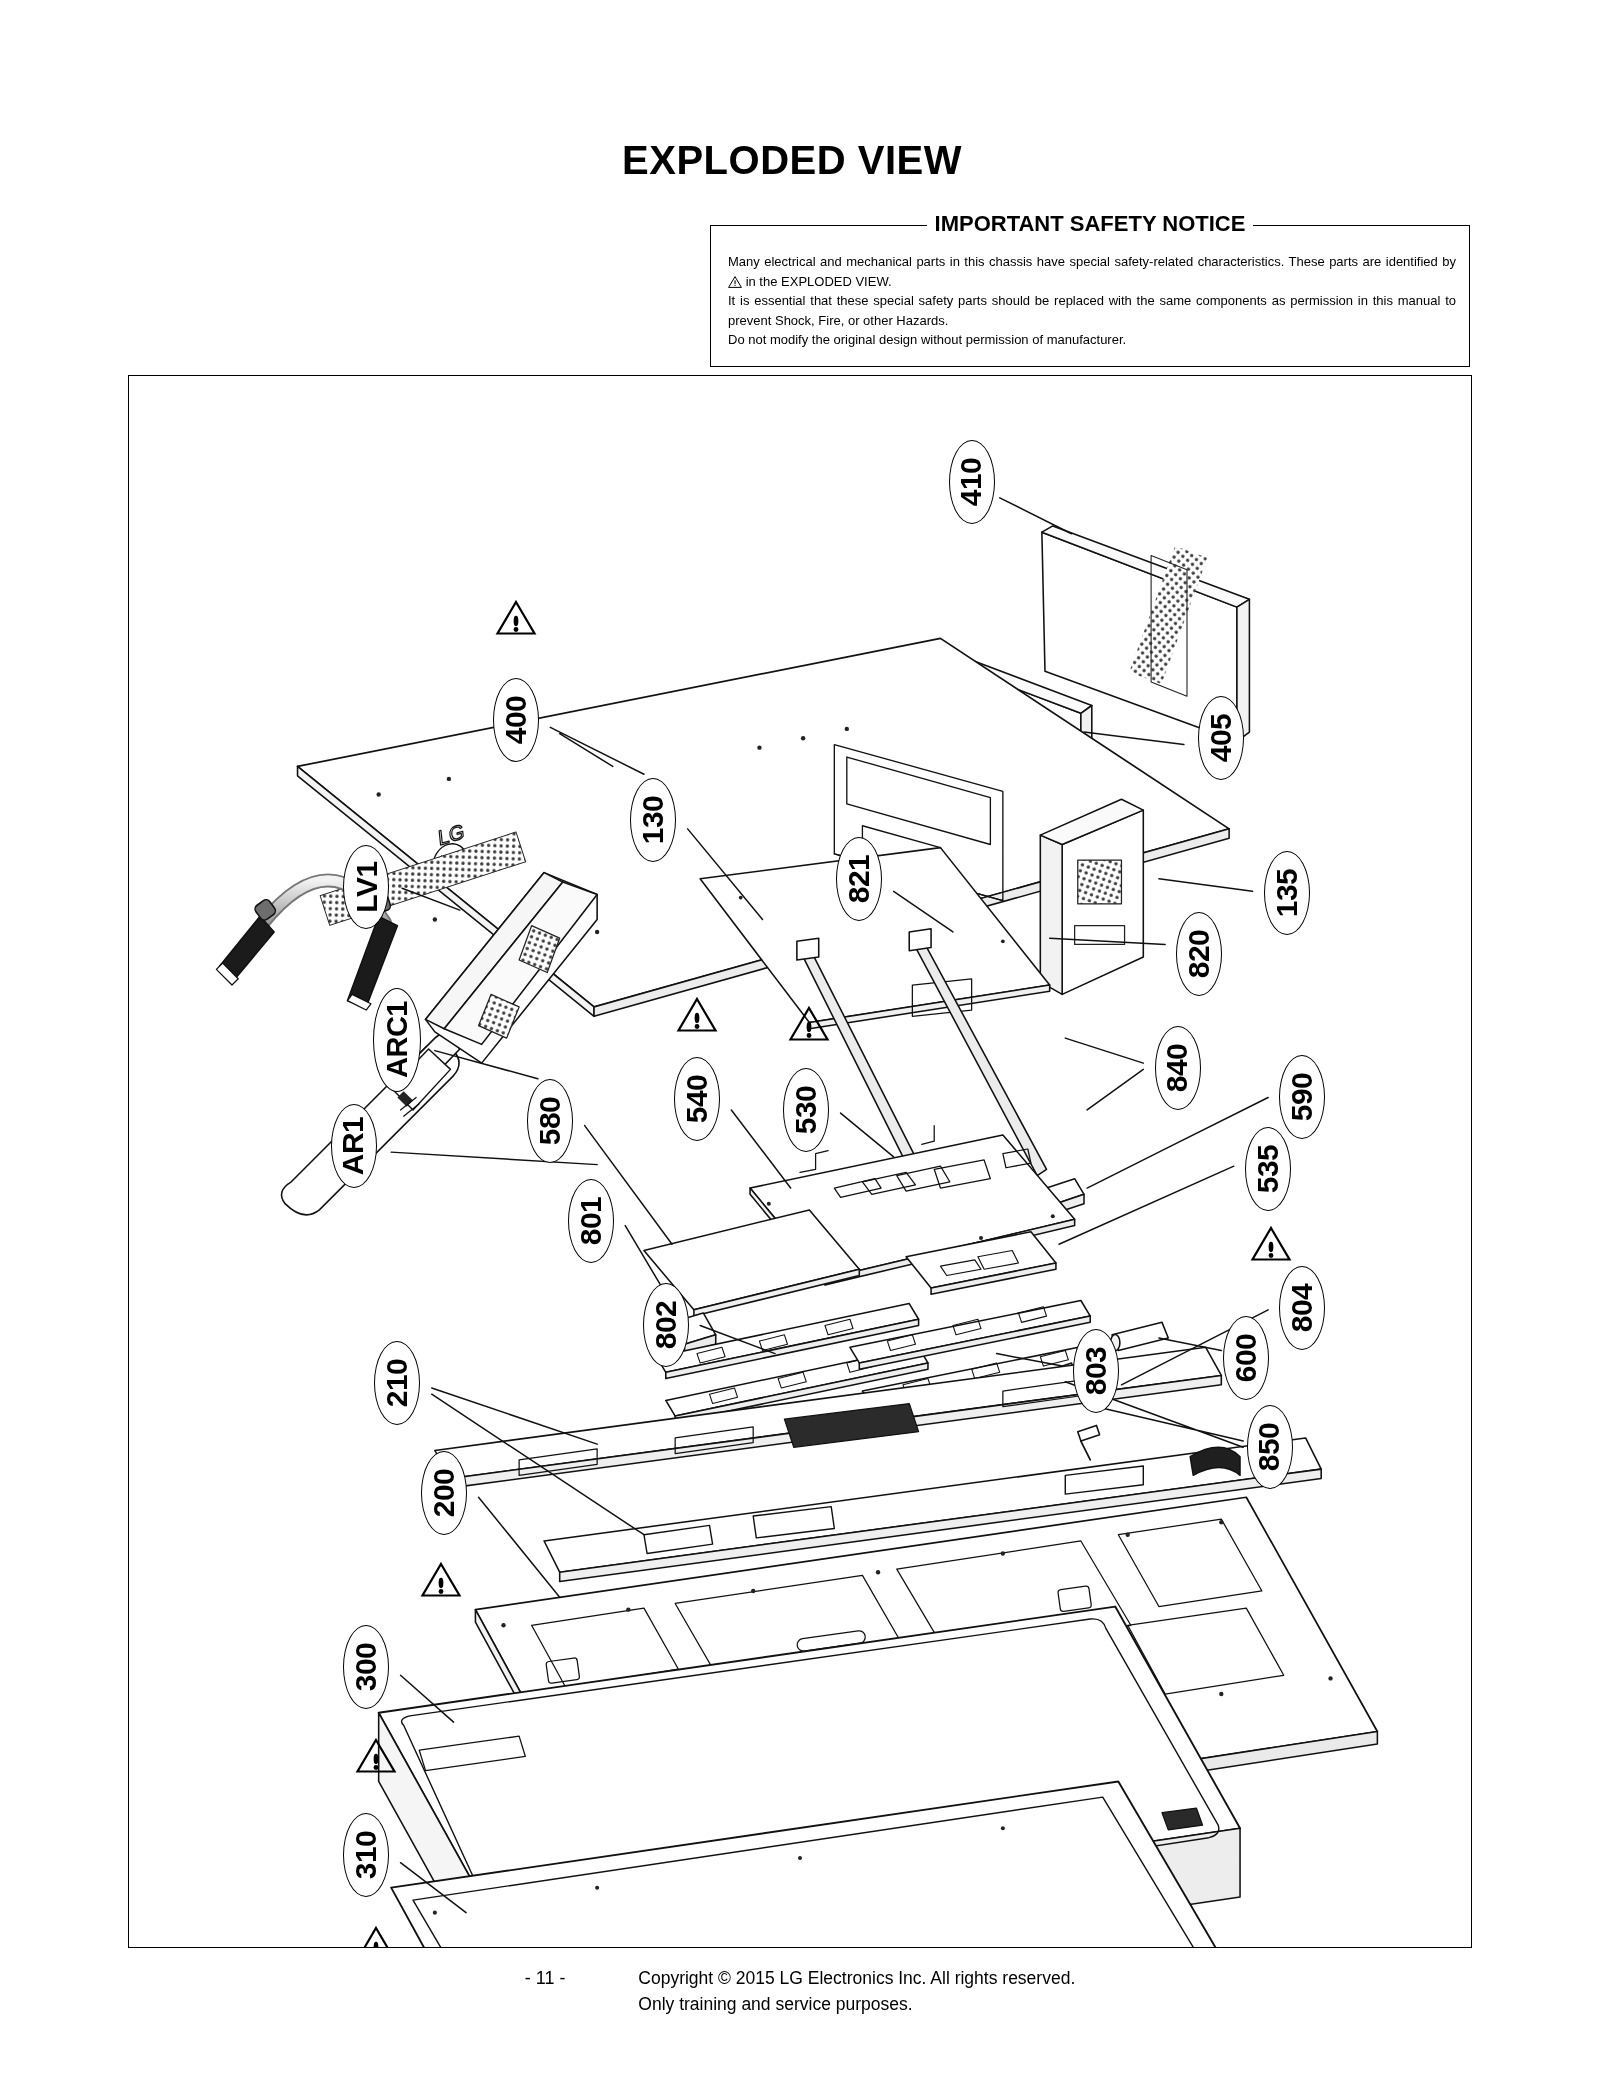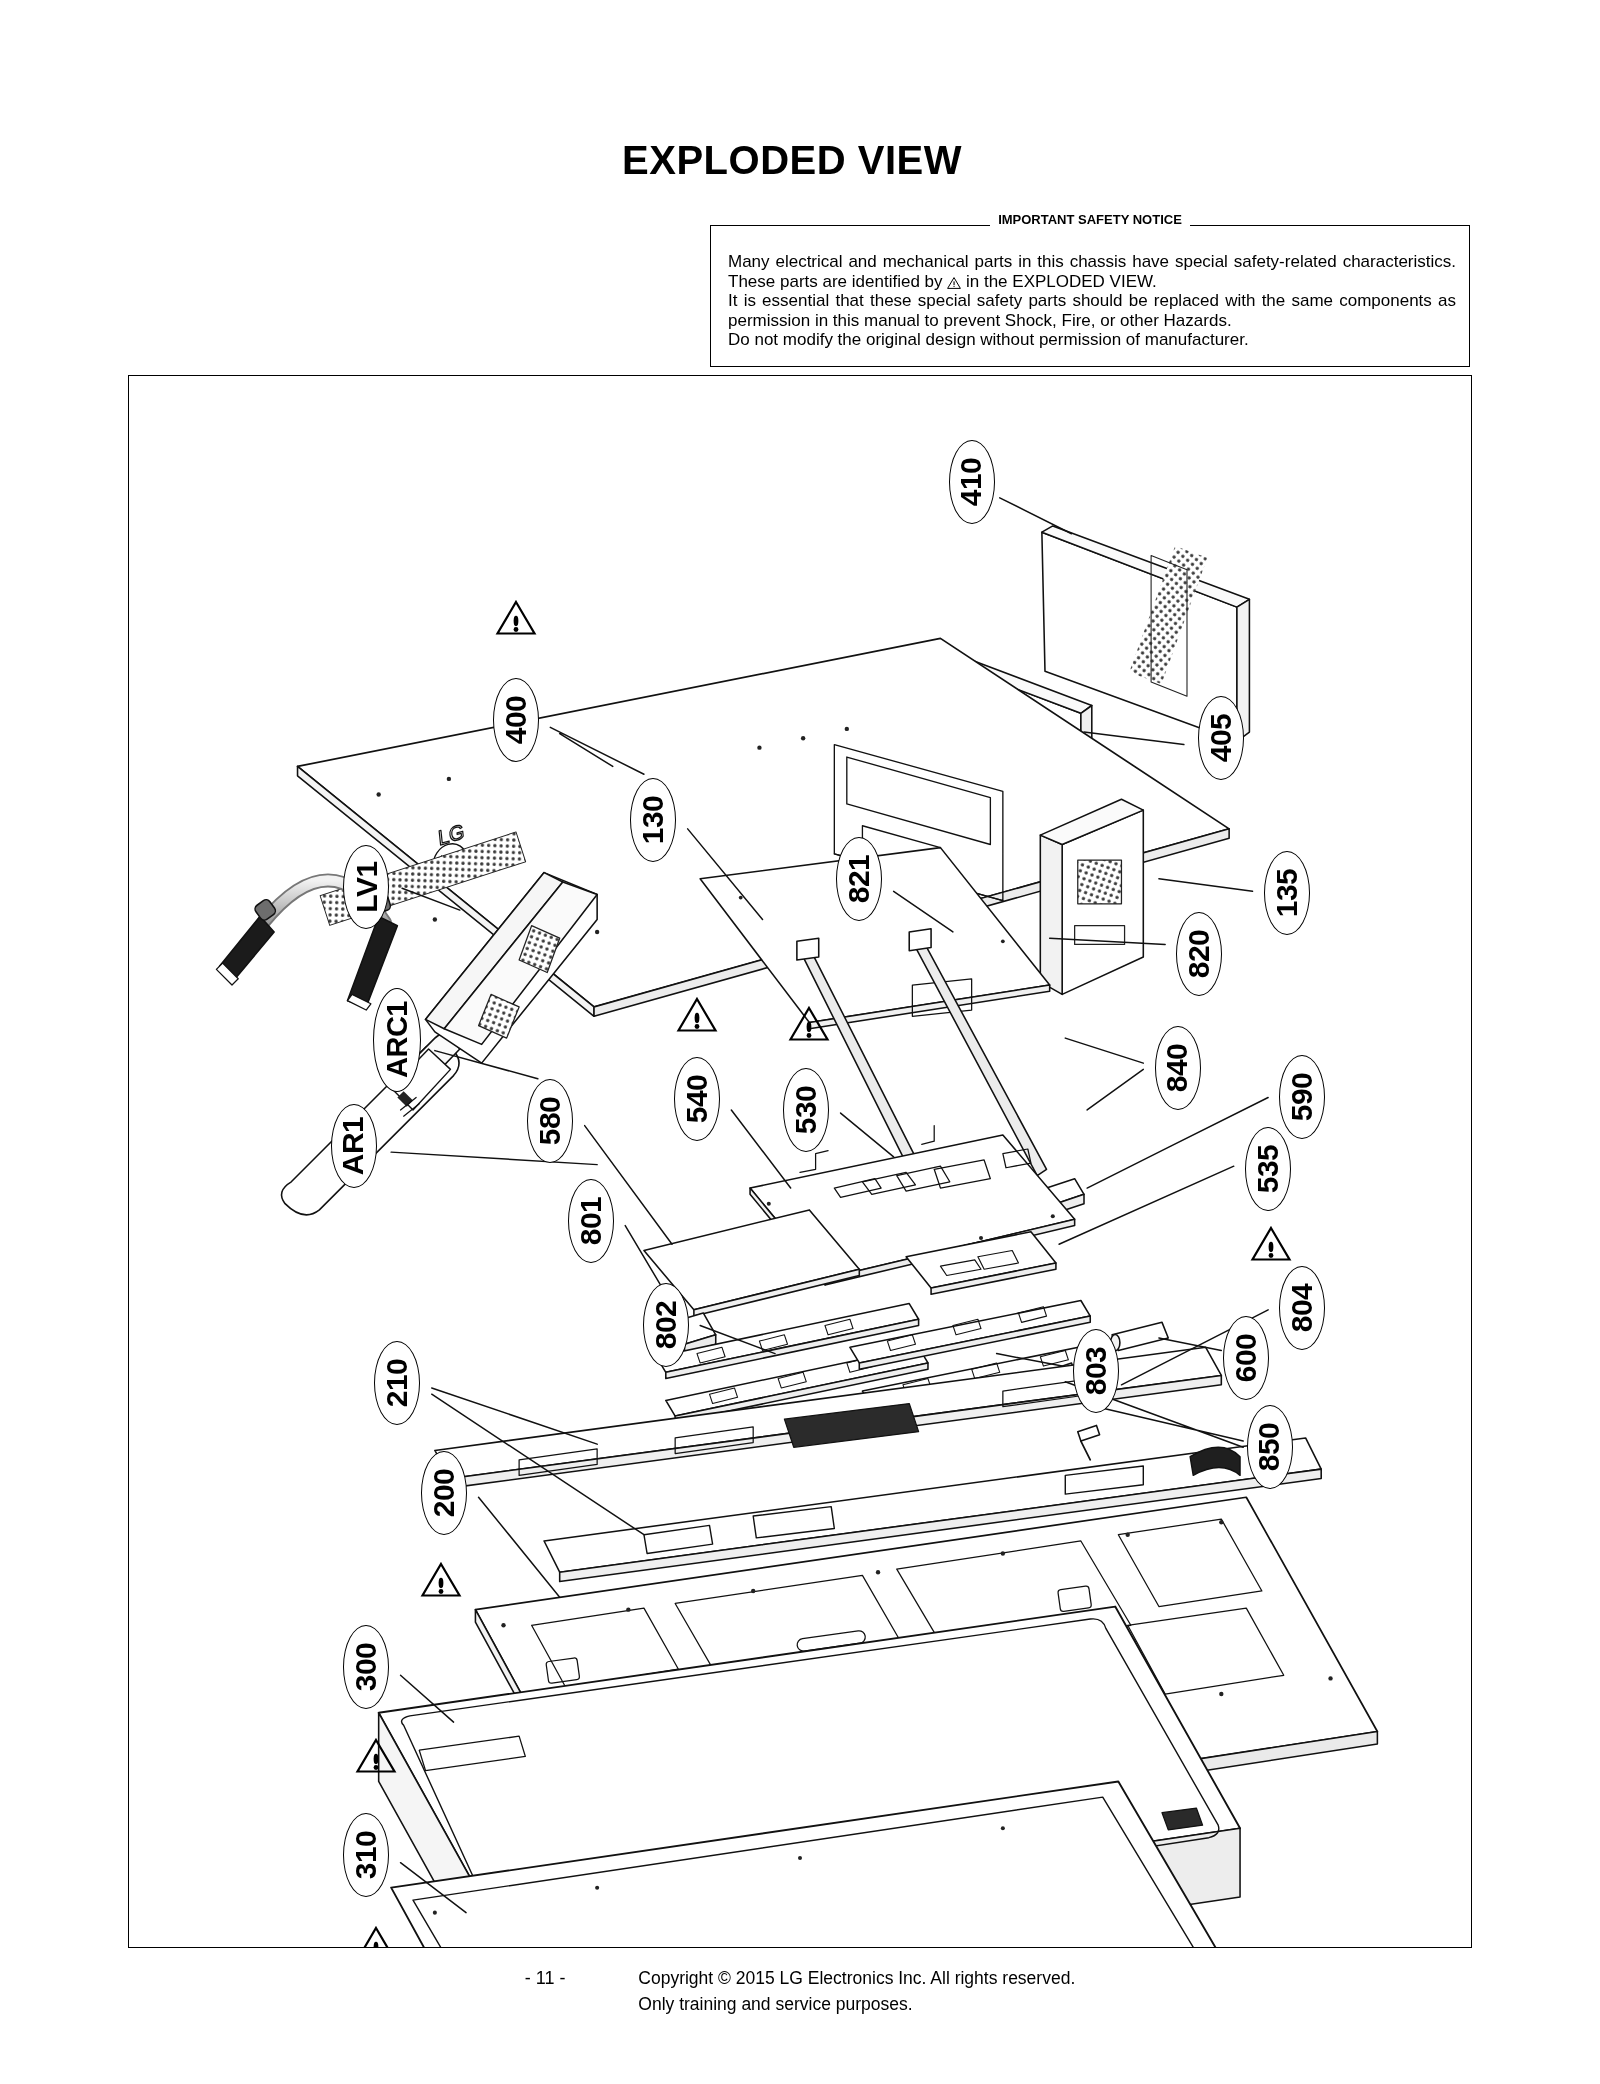--- a/index.html
+++ b/index.html
@@ -40,34 +40,34 @@
     height: 142px;
     border: 1.6px solid #000;
     box-sizing: border-box;
   }
   #safety-legend {
     position: absolute;
     left: 710px;
     top: 213px;
     width: 760px;
     text-align: center;
-    font-size: 13px;
+    font-size: 22px;
     font-weight: bold;
     line-height: 1;
   }
   #safety-legend span {
     background: #fff;
     padding: 0 8px;
   }
   #safety-body {
     position: absolute;
     left: 728px;
     top: 252px;
     width: 728px;
-    font-size: 17px;
+    font-size: 13px;
     line-height: 19.6px;
   }
   .sfy-just {
     text-align: justify;
     text-align-last: left;
   }
   .warn-inline {
     display: inline-block;
     vertical-align: -2px;
     width: 14px;

